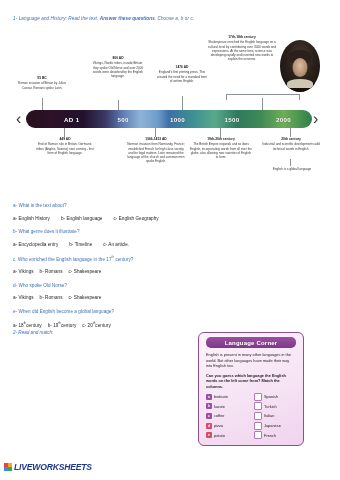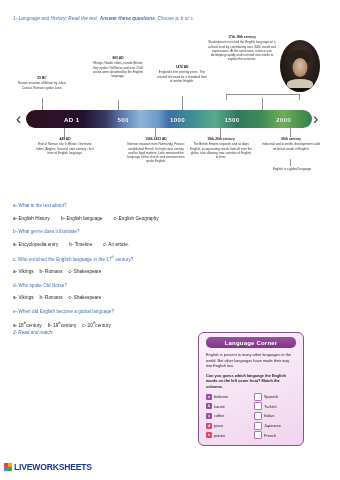--- a/index.html
+++ b/index.html
@@ -120,21 +120,21 @@
   }
   .m-box{
     width:6px;height:6px;border:.7px solid #b07bb4;border-radius:1px;background:#fff;flex:0 0 auto;
   }
   .m-label{font-size:3.9px;color:#1d1d1d;}
 
   
   .footer{position:absolute;left:4px;top:462px;display:flex;align-items:center;gap:2px;}
   .lw-mark{width:8px;height:8px;display:grid;grid-template-columns:1fr 1fr;grid-template-rows:1fr 1fr;gap:.6px;}
   .lw-mark i{display:block;}
-  .lw-text{font-size:8.6px;font-weight:bold;letter-spacing:-.2px;color:#1f3a8a;}
+  .lw-text{font-size:8.6px;font-weight:bold;letter-spacing:-.2px;color:#1f3a8a;font-style:italic;}
 </style>
 </head>
 <body>
 
 <div class="page">
 
   <div class="task-heading">
     <span>1- Language and History: Read the text. </span><b>Answer these questions</b><span>. Choose a, b or c.</span>
   </div>
 

